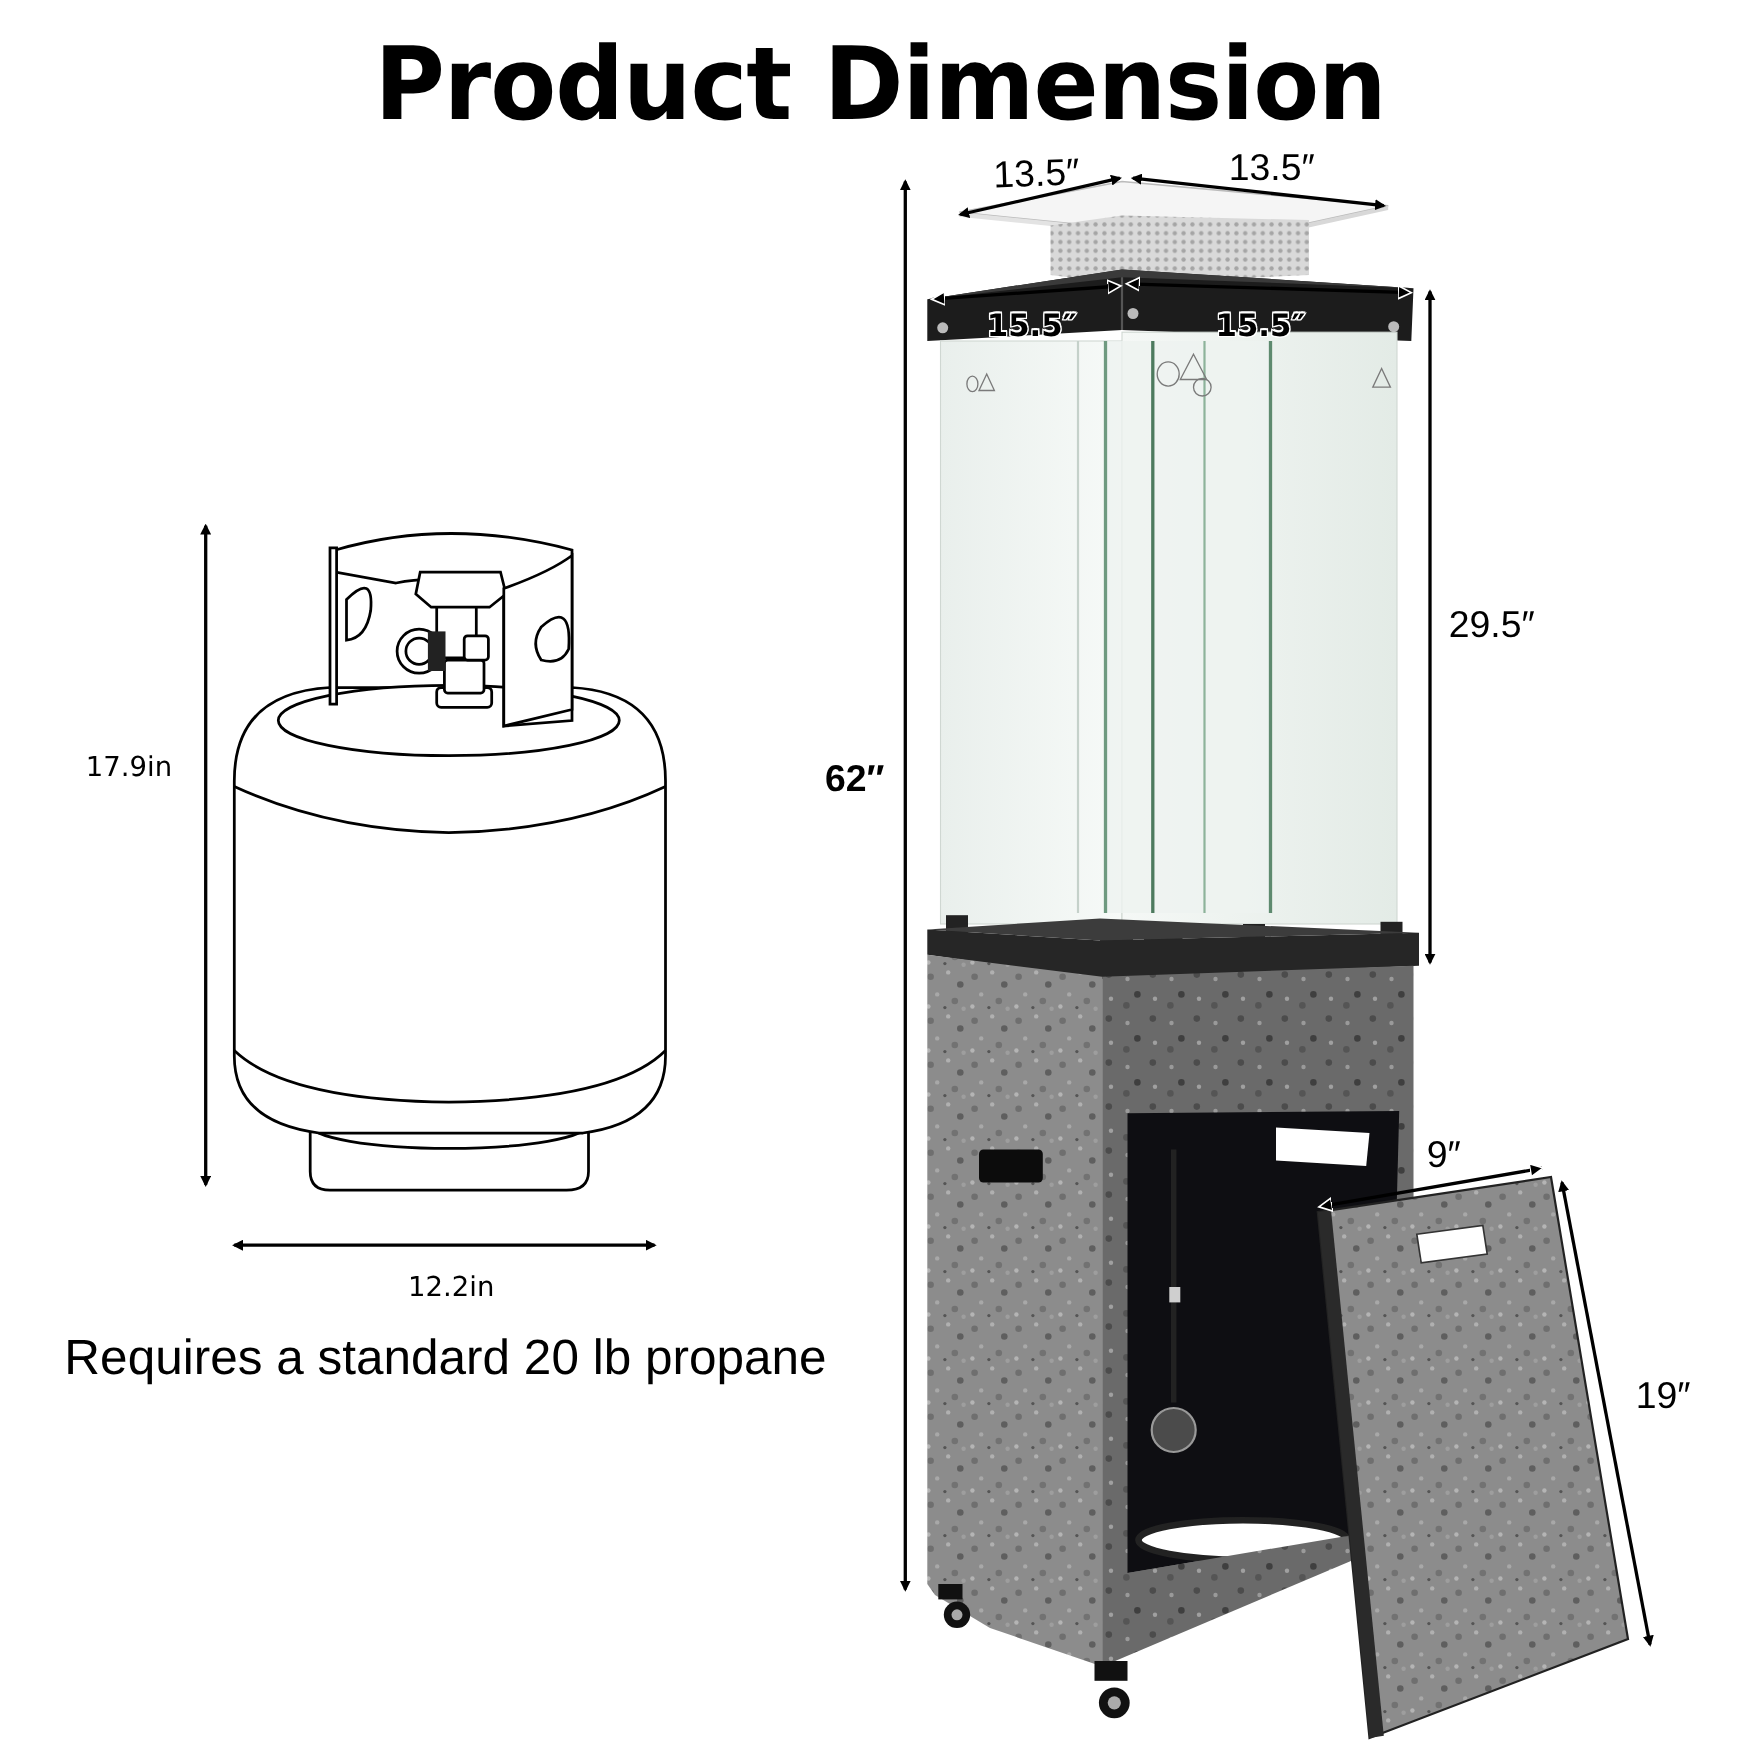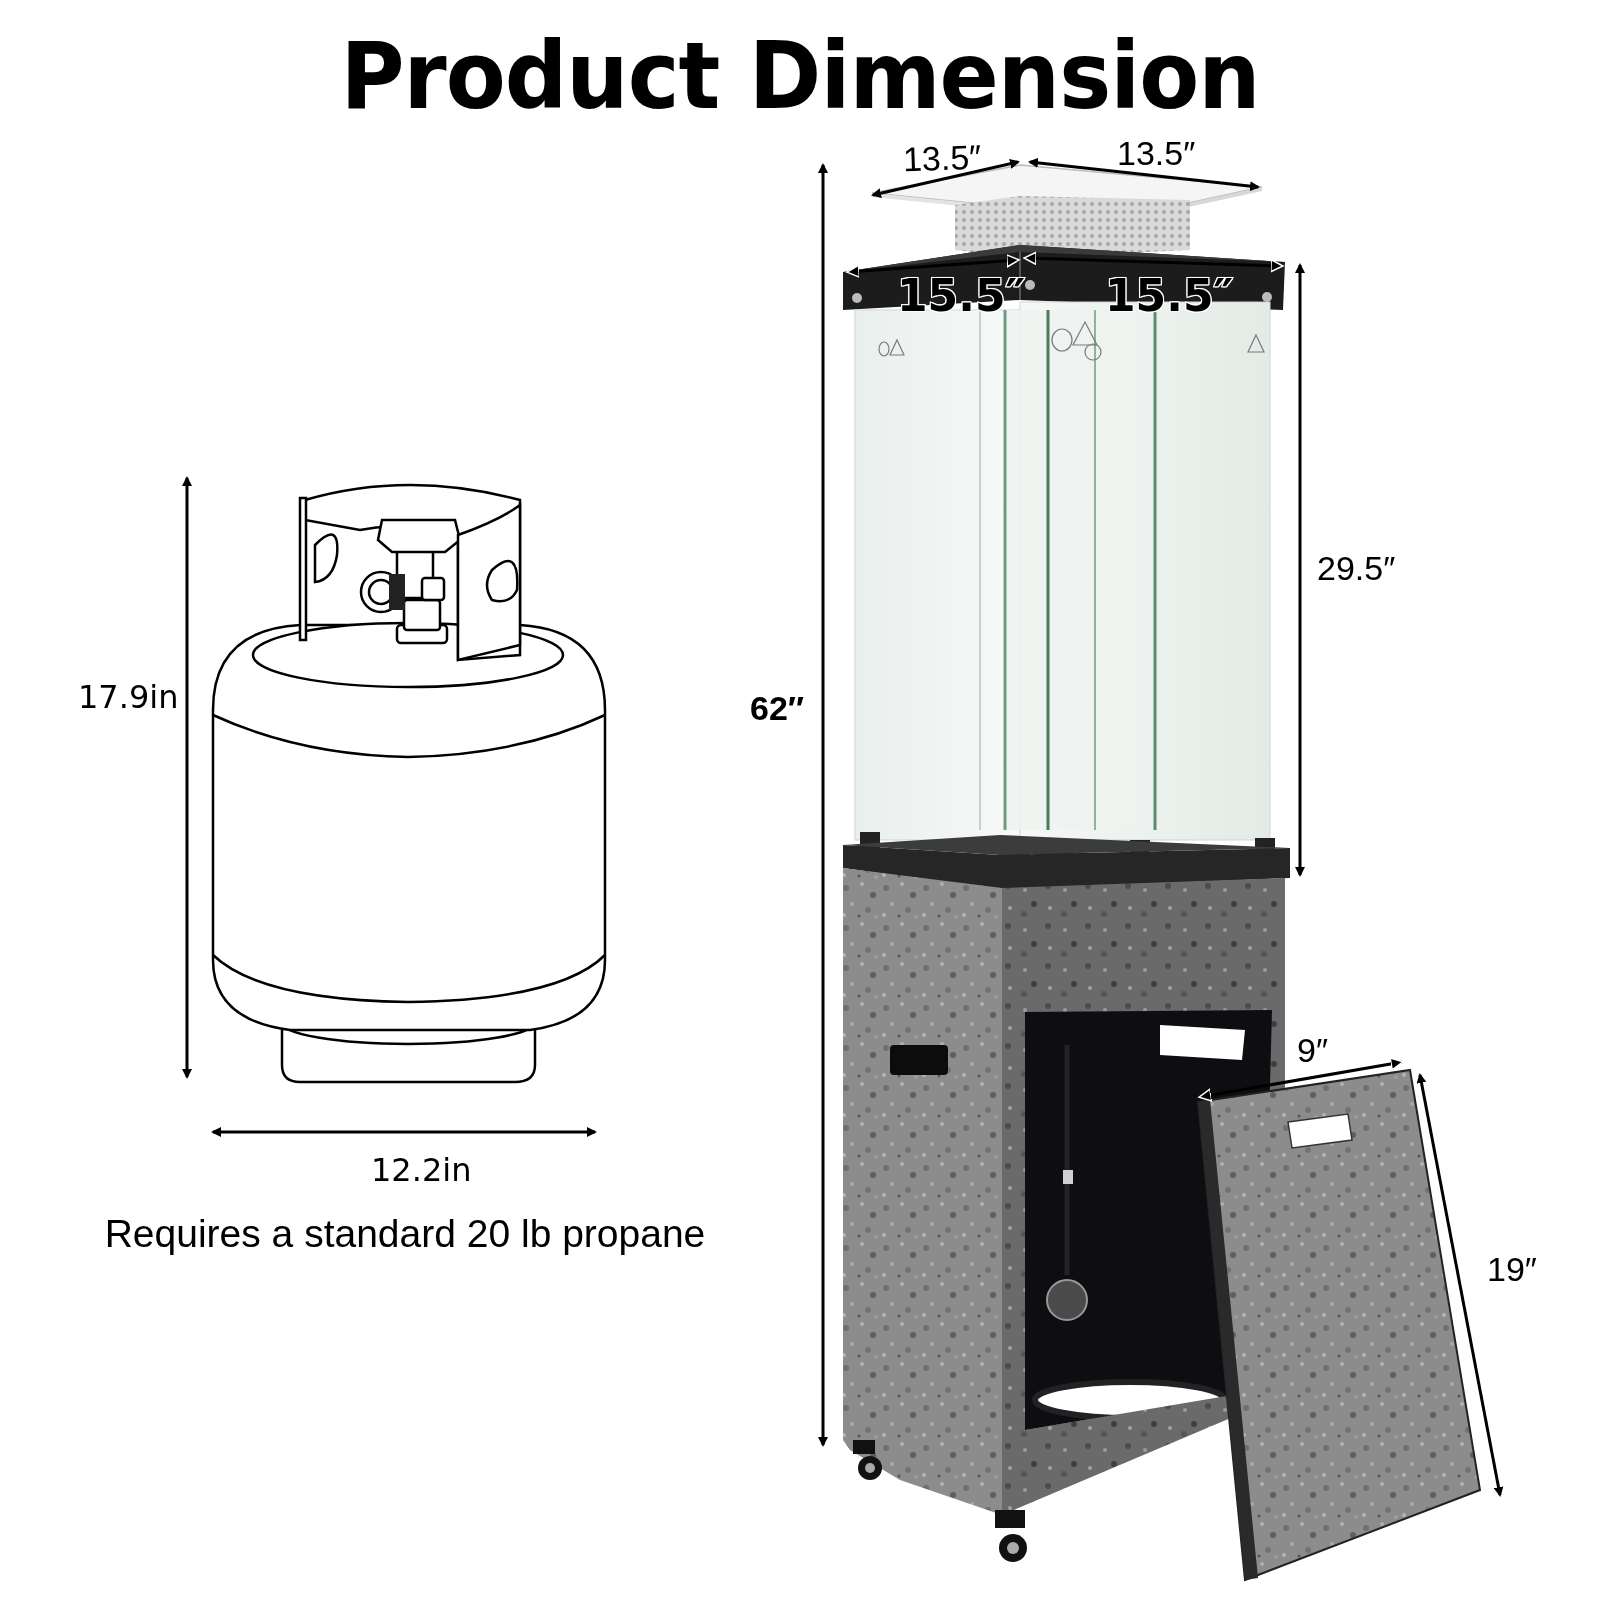--- a/index.html
+++ b/index.html
@@ -1,21 +1,21 @@
 <!DOCTYPE html>
 <html><head>
 <meta charset="utf-8">
 <style>
   html, body { margin: 0; padding: 0; background: #ffffff; }
   body { width: 1600px; height: 1600px; position: relative; overflow: hidden; font-family: "Liberation Sans", sans-serif; color: #000; }
   .title { position: absolute; left: 0; top: 22px; width: 1600px; text-align: center; font-family: "DejaVu Sans", sans-serif; font-weight: bold; font-size: 92px; letter-spacing: -1px; line-height: 110px; transform: scaleX(0.95); }
   .lbl { position: absolute; font-family: "Liberation Sans", sans-serif; font-size: 34px; line-height: 40px; white-space: nowrap; }
-  .lbl-sm { font-family: "DejaVu Sans", sans-serif; font-size: 32px; }
-  .outlined { font-family: "DejaVu Sans", sans-serif; font-weight: bold; font-size: 44px; color: #000; -webkit-text-stroke: 2px #fff; paint-order: stroke fill; text-shadow: 0 0 2px #fff, 1px 1px 0 #fff, -1px -1px 0 #fff, 1px -1px 0 #fff, -1px 1px 0 #fff; }
-  .note { position: absolute; left: 40px; top: 1205px; width: 730px; text-align: center; font-size: 39px; line-height: 58px; }
+  .lbl-sm { font-family: "DejaVu Sans", sans-serif; font-size: 25px; }
+  .outlined { font-family: "DejaVu Sans", sans-serif; font-weight: bold; font-size: 28px; color: #000; -webkit-text-stroke: 2px #fff; paint-order: stroke fill; text-shadow: 0 0 2px #fff, 1px 1px 0 #fff, -1px -1px 0 #fff, 1px -1px 0 #fff, -1px 1px 0 #fff; }
+  .note { position: absolute; left: 40px; top: 1205px; width: 730px; text-align: center; font-size: 45px; line-height: 58px; }
   svg { position: absolute; left: 0; top: 0; }
 </style>
 </head>
 <body>
 
 <div class="title">Product Dimension</div>
 
 <svg width="1600" height="1600" viewBox="0 0 1600 1600">
   <defs>
     <marker id="ah" markerWidth="10" markerHeight="10" refX="8" refY="5" orient="auto-start-reverse" markerUnits="userSpaceOnUse">

